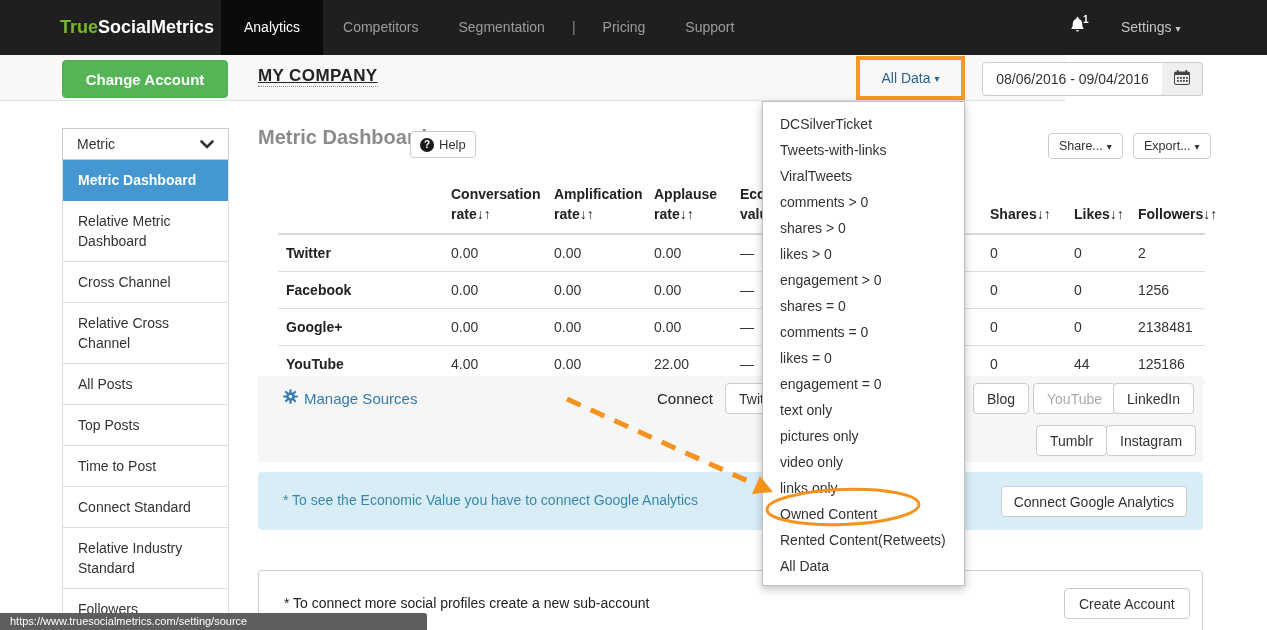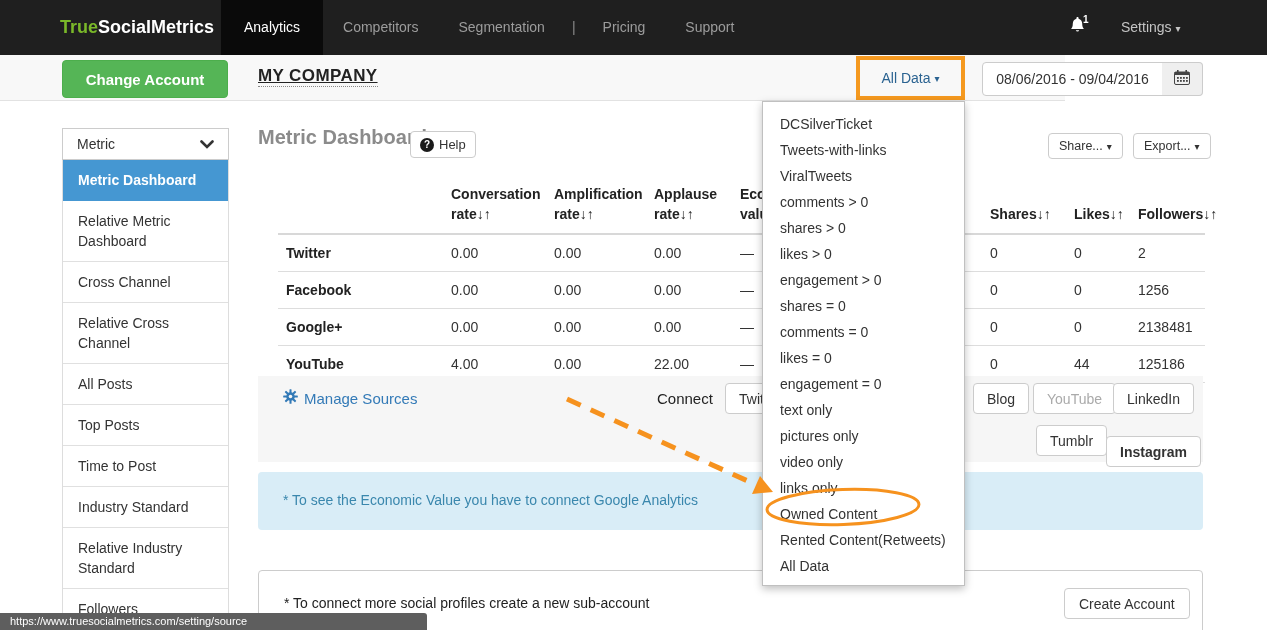--- a/index.html
+++ b/index.html
@@ -140,21 +140,21 @@
           </svg></span>
     </div>
     <div class="side-list">
         <div class="side-item active">Metric Dashboard</div>
         <div class="side-item">Relative Metric Dashboard</div>
         <div class="side-item">Cross Channel</div>
         <div class="side-item">Relative Cross Channel</div>
         <div class="side-item">All Posts</div>
         <div class="side-item">Top Posts</div>
         <div class="side-item">Time to Post</div>
-        <div class="side-item">Industry Standard</div>
+        <div class="side-item">Connect Standard</div>
         <div class="side-item">Relative Industry Standard</div>
         <div class="side-item">Followers</div>
       </div>
   </div>
 
   <div class="main">
     <div class="page-title">Metric Dashboard</div>
     <button class="help-btn">
         <span class="q-icon">?</span>
         <span>Help</span>
@@ -257,26 +257,27 @@
         </span>
         <span>Manage Sources</span>
       </div>
       <div class="connect-label">Connect</div>
       <div>
           <button class="conn-btn" style="left: 467px; top: 7px;">Twitter</button>
           <button class="conn-btn" style="left: 715px; top: 7px;">Blog</button>
           <button class="conn-btn disabled" style="left: 775px; top: 7px;">YouTube</button>
           <button class="conn-btn" style="left: 855px; top: 7px;">LinkedIn</button>
           <button class="conn-btn" style="left: 778px; top: 49px;">Tumblr</button>
-          <button class="conn-btn" style="left: 848px; top: 60px; font-weight: bold;">Instagram</button>
+          <button class="conn-btn" style="left: 848px; top: 49px;">Instagram</button>
         </div>
     </div>
 
     <div class="notice">
       <div class="notice-text">* To see the Economic Value you have to connect Google Analytics</div>
+      <button class="notice-btn">Connect Google Analytics</button>
     </div>
 
     <div class="subacct-box">
       <div class="subacct-text">* To connect more social profiles create a new sub-account</div>
       <button class="subacct-btn">Create Account</button>
     </div>
   </div>
 
   <div class="dropdown">
     <div>

